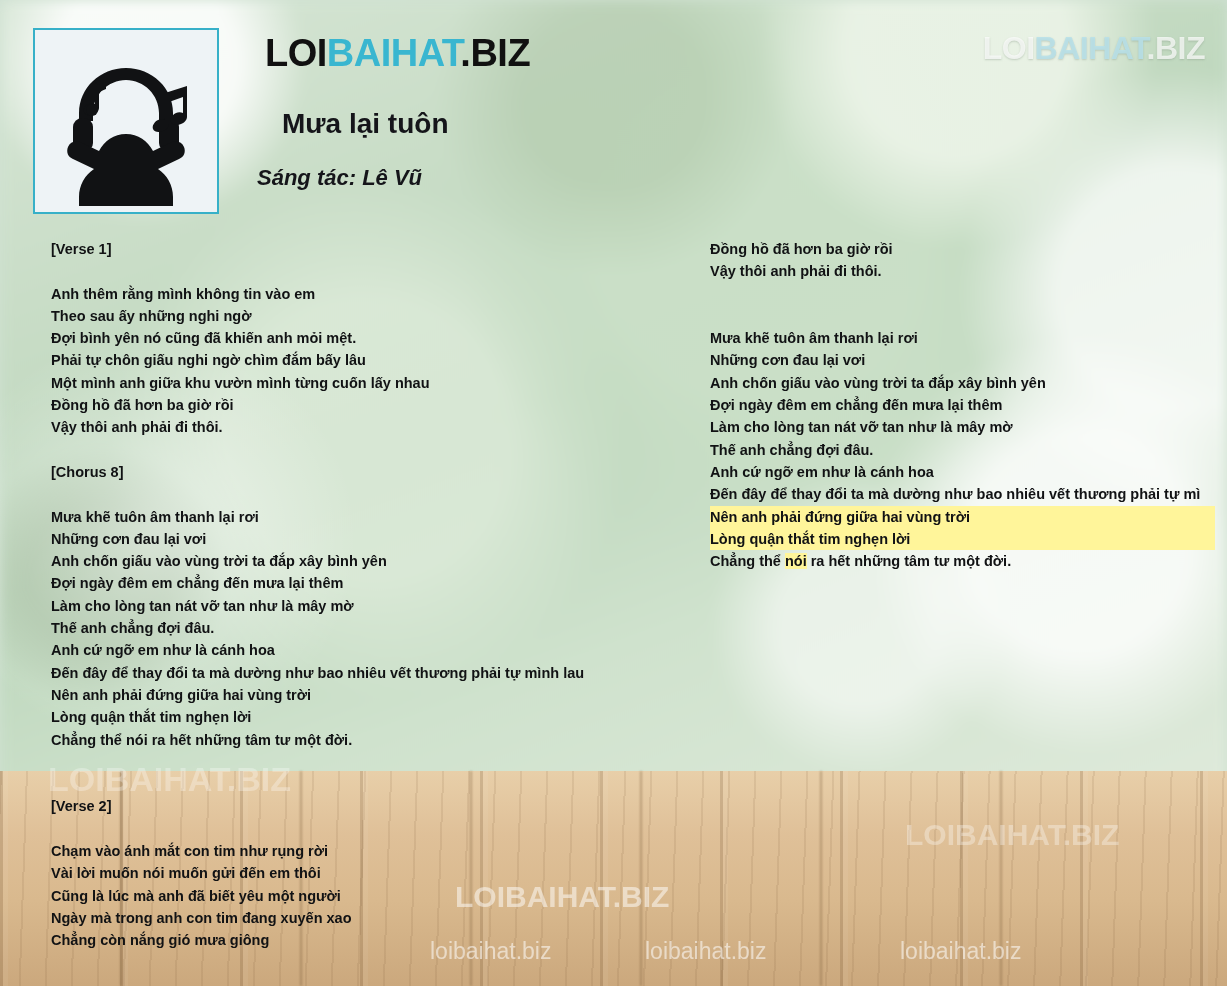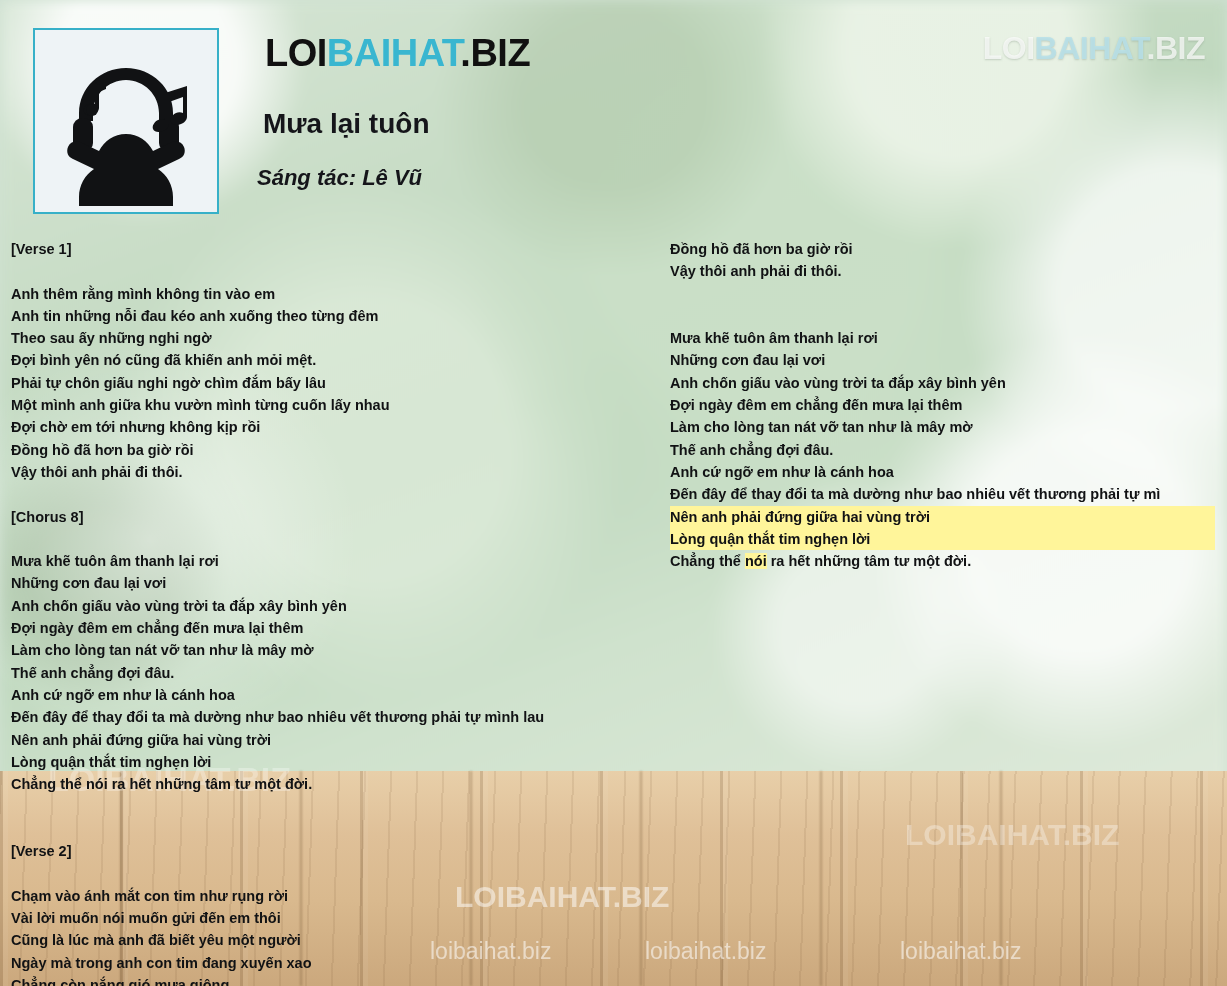--- a/index.html
+++ b/index.html
@@ -103,21 +103,21 @@
     font-size: 38px;
     letter-spacing: -0.5px;
     color: #111;
   }
   #site-logo .part-a { color: #111; }
   #site-logo .part-b { color: #39b6d0; }
   #site-logo .part-c { color: #111; }
 
   #song-title {
     position: absolute;
-    left: 263px; top: 108px;
+    left: 282px; top: 108px;
     font-size: 28px;
     font-weight: bold;
     color: #15151a;
   }
   #song-author {
     position: absolute;
     left: 257px; top: 165px;
     font-size: 22px;
     font-weight: bold;
     font-style: italic;
@@ -150,21 +150,21 @@
     color: #111214;
   }
   #col-left { left: 11px; width: 620px; }
   #col-right { left: 670px; width: 545px; }
 
   .section-head {
     font-weight: bold;
     color: #111214;
   }
   .blank { height: 22.3px; }
-  .line { white-space: nowrap; }
+  .line { white-space: nowrap; margin-left: 40px; }
   .hl { background: #fff59a; }
 
   
   .wm {
     position: absolute;
     z-index: 1;
     font-weight: bold;
     color: rgba(255,255,255,0.38);
     letter-spacing: 0px;
     pointer-events: none;
@@ -231,26 +231,24 @@
   <div id="wm-header">
     <span>LOI</span><span class="b">BAIHAT</span><span>.BIZ</span>
   </div>
 </div>
 
 <div id="lyrics">
   <div class="col" id="col-left">
       <div class="section-head line">[Verse 1]</div>
       <div class="blank"></div>
       <div class="line">Anh thêm rằng mình không tin vào em</div>
-      <div class="line">Anh tin những nỗi đau kéo anh xuống theo từng đêm</div>
       <div class="line">Theo sau ấy những nghi ngờ</div>
       <div class="line">Đợi bình yên nó cũng đã khiến anh mỏi mệt.</div>
       <div class="line">Phải tự chôn giấu nghi ngờ chìm đắm bấy lâu</div>
       <div class="line">Một mình anh giữa khu vườn mình từng cuốn lấy nhau</div>
-      <div class="line">Đợi chờ em tới nhưng không kịp rồi</div>
       <div class="line">Đồng hồ đã hơn ba giờ rồi</div>
       <div class="line">Vậy thôi anh phải đi thôi.</div>
       <div class="blank"></div>
       <div class="section-head line">[Chorus 8]</div>
       <div class="blank"></div>
       <div class="line">Mưa khẽ tuôn âm thanh lại rơi</div>
       <div class="line">Những cơn đau lại vơi</div>
       <div class="line">Anh chốn giấu vào vùng trời ta đắp xây bình yên</div>
       <div class="line">Đợi ngày đêm em chẳng đến mưa lại thêm</div>
       <div class="line">Làm cho lòng tan nát vỡ tan như là mây mờ</div>

